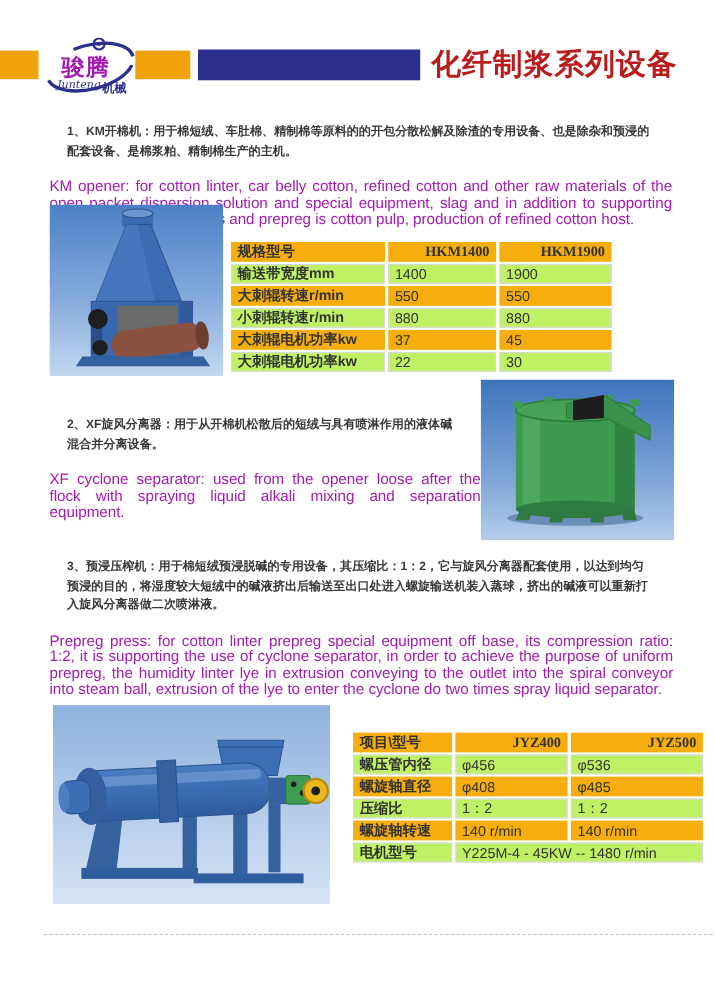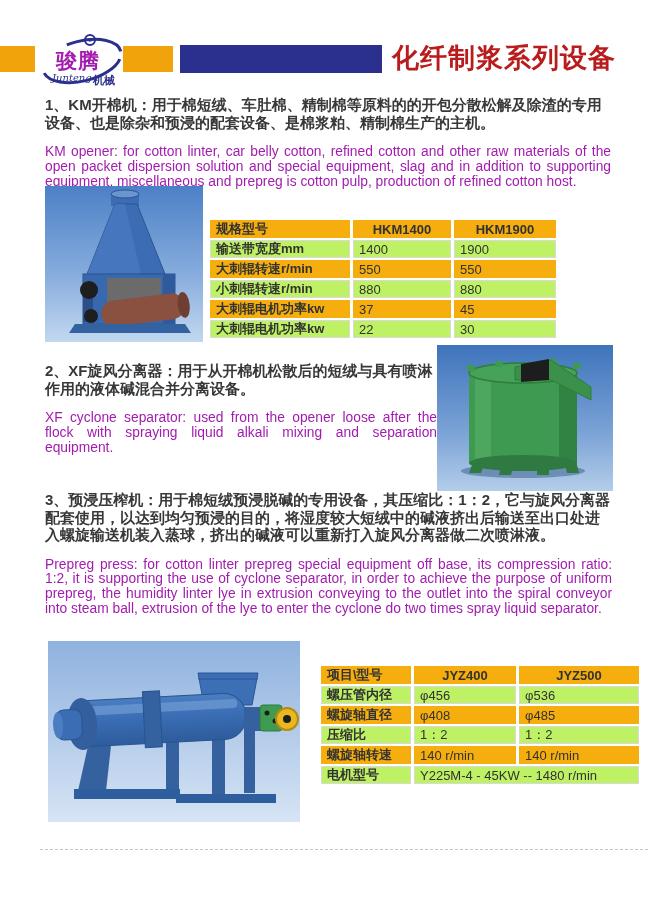--- a/index.html
+++ b/index.html
@@ -15,21 +15,21 @@
   .logo-wrap{left:38px;top:34px;width:88px;height:58px;}
   .logo-cn{position:absolute;left:18px;top:13px;font-size:21px;font-weight:700;
            color:#a21caf;letter-spacing:1px;}
   .logo-script{position:absolute;left:14px;top:38px;font-size:10px;font-style:italic;
            color:#2B2F8D;font-family:"DejaVu Serif",serif;}
   .logo-suffix{position:absolute;left:55px;top:39px;font-size:11px;font-weight:700;color:#2B2F8D;}
   .page-title{left:392px;top:40px;width:258px;font-size:27px;font-weight:700;color:#b91c1c;
               letter-spacing:1px;white-space:nowrap;}
 
   
-  .cjk{font-weight:600;font-size:15px;line-height:17.5px;color:#383838;margin:0;}
+  .cjk{font-weight:600;font-size:11px;line-height:17.5px;color:#383838;margin:16px;}
   .eng{font-weight:400;font-size:13.8px;line-height:14.8px;color:#a21caf;margin:14px 0 0 0;
        text-align:justify;}
   .sec1{left:45px;top:96px;width:566px;}
   .sec2{left:45px;top:362px;width:392px;}
   .sec3{left:45px;top:491px;width:567px;}
 
   
   .photo{display:block;}
   .ph1{left:45px;top:186px;}
   .ph2{left:437px;top:345px;}
@@ -38,21 +38,21 @@
   
   table.spec{border-collapse:separate;border-spacing:3px 2px;table-layout:fixed;
              font-size:13px;color:#323232;}
   table.spec td,table.spec th{height:15px;padding:0 6px;white-space:nowrap;overflow:hidden;}
   .t1{left:207px;top:218px;}
   .t2{left:318px;top:664px;}
   .gold{background:#F5AE0E;margin-top:24px;}
   .plain{background:#bef264;outline:1px solid #d9d9d9;outline-offset:-1px;}
   .lbl{text-align:left;font-weight:700;}
   .val{text-align:left;font-weight:400;}
-  .hdr{font-weight:700;text-align:center;}
+  .hdr{font-weight:700;text-align:right;font-family:Liberation Serif, serif;}
   .t1 .c0{width:128px;} .t1 .c1{width:86px;} .t1 .c2{width:90px;}
   .t2 .c0{width:78px;}  .t2 .c1{width:90px;} .t2 .c2{width:108px;}
 
   
   .divider{left:40px;top:849px;width:608px;border-top:1px dashed #c4c4c4;height:0;}
 </style>
 </head>
 <body>
 
 <div class="abs gold-block gb1"></div>

